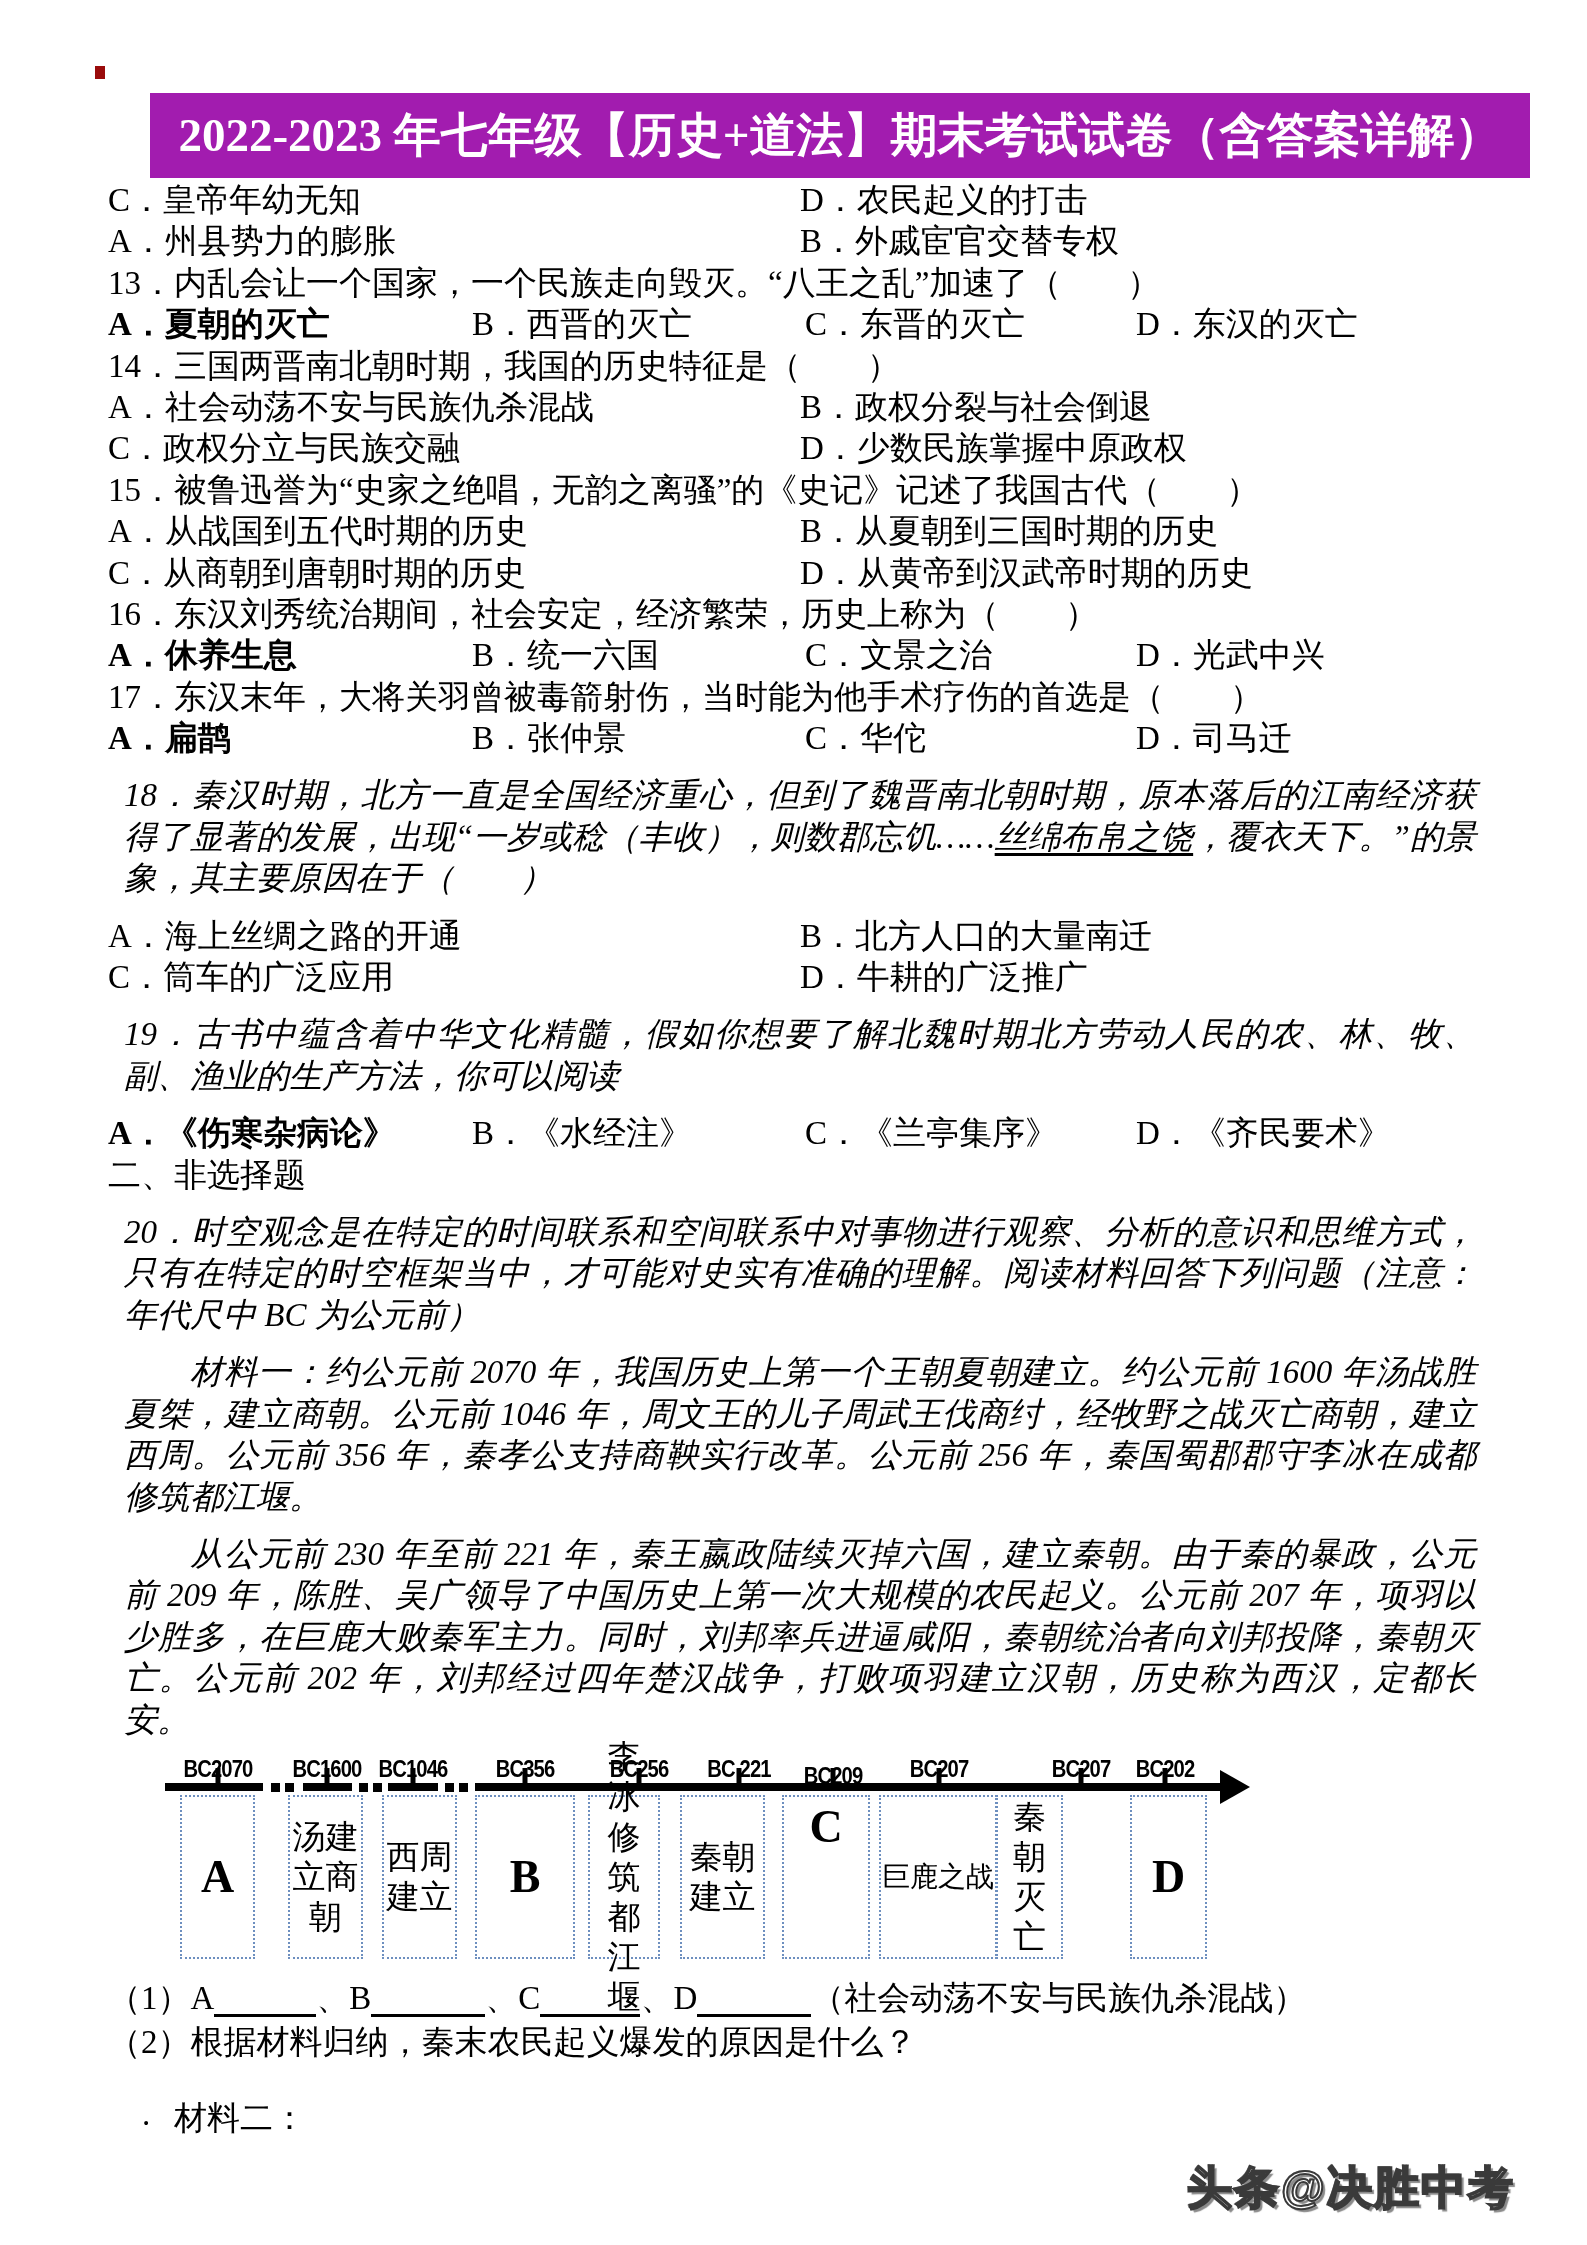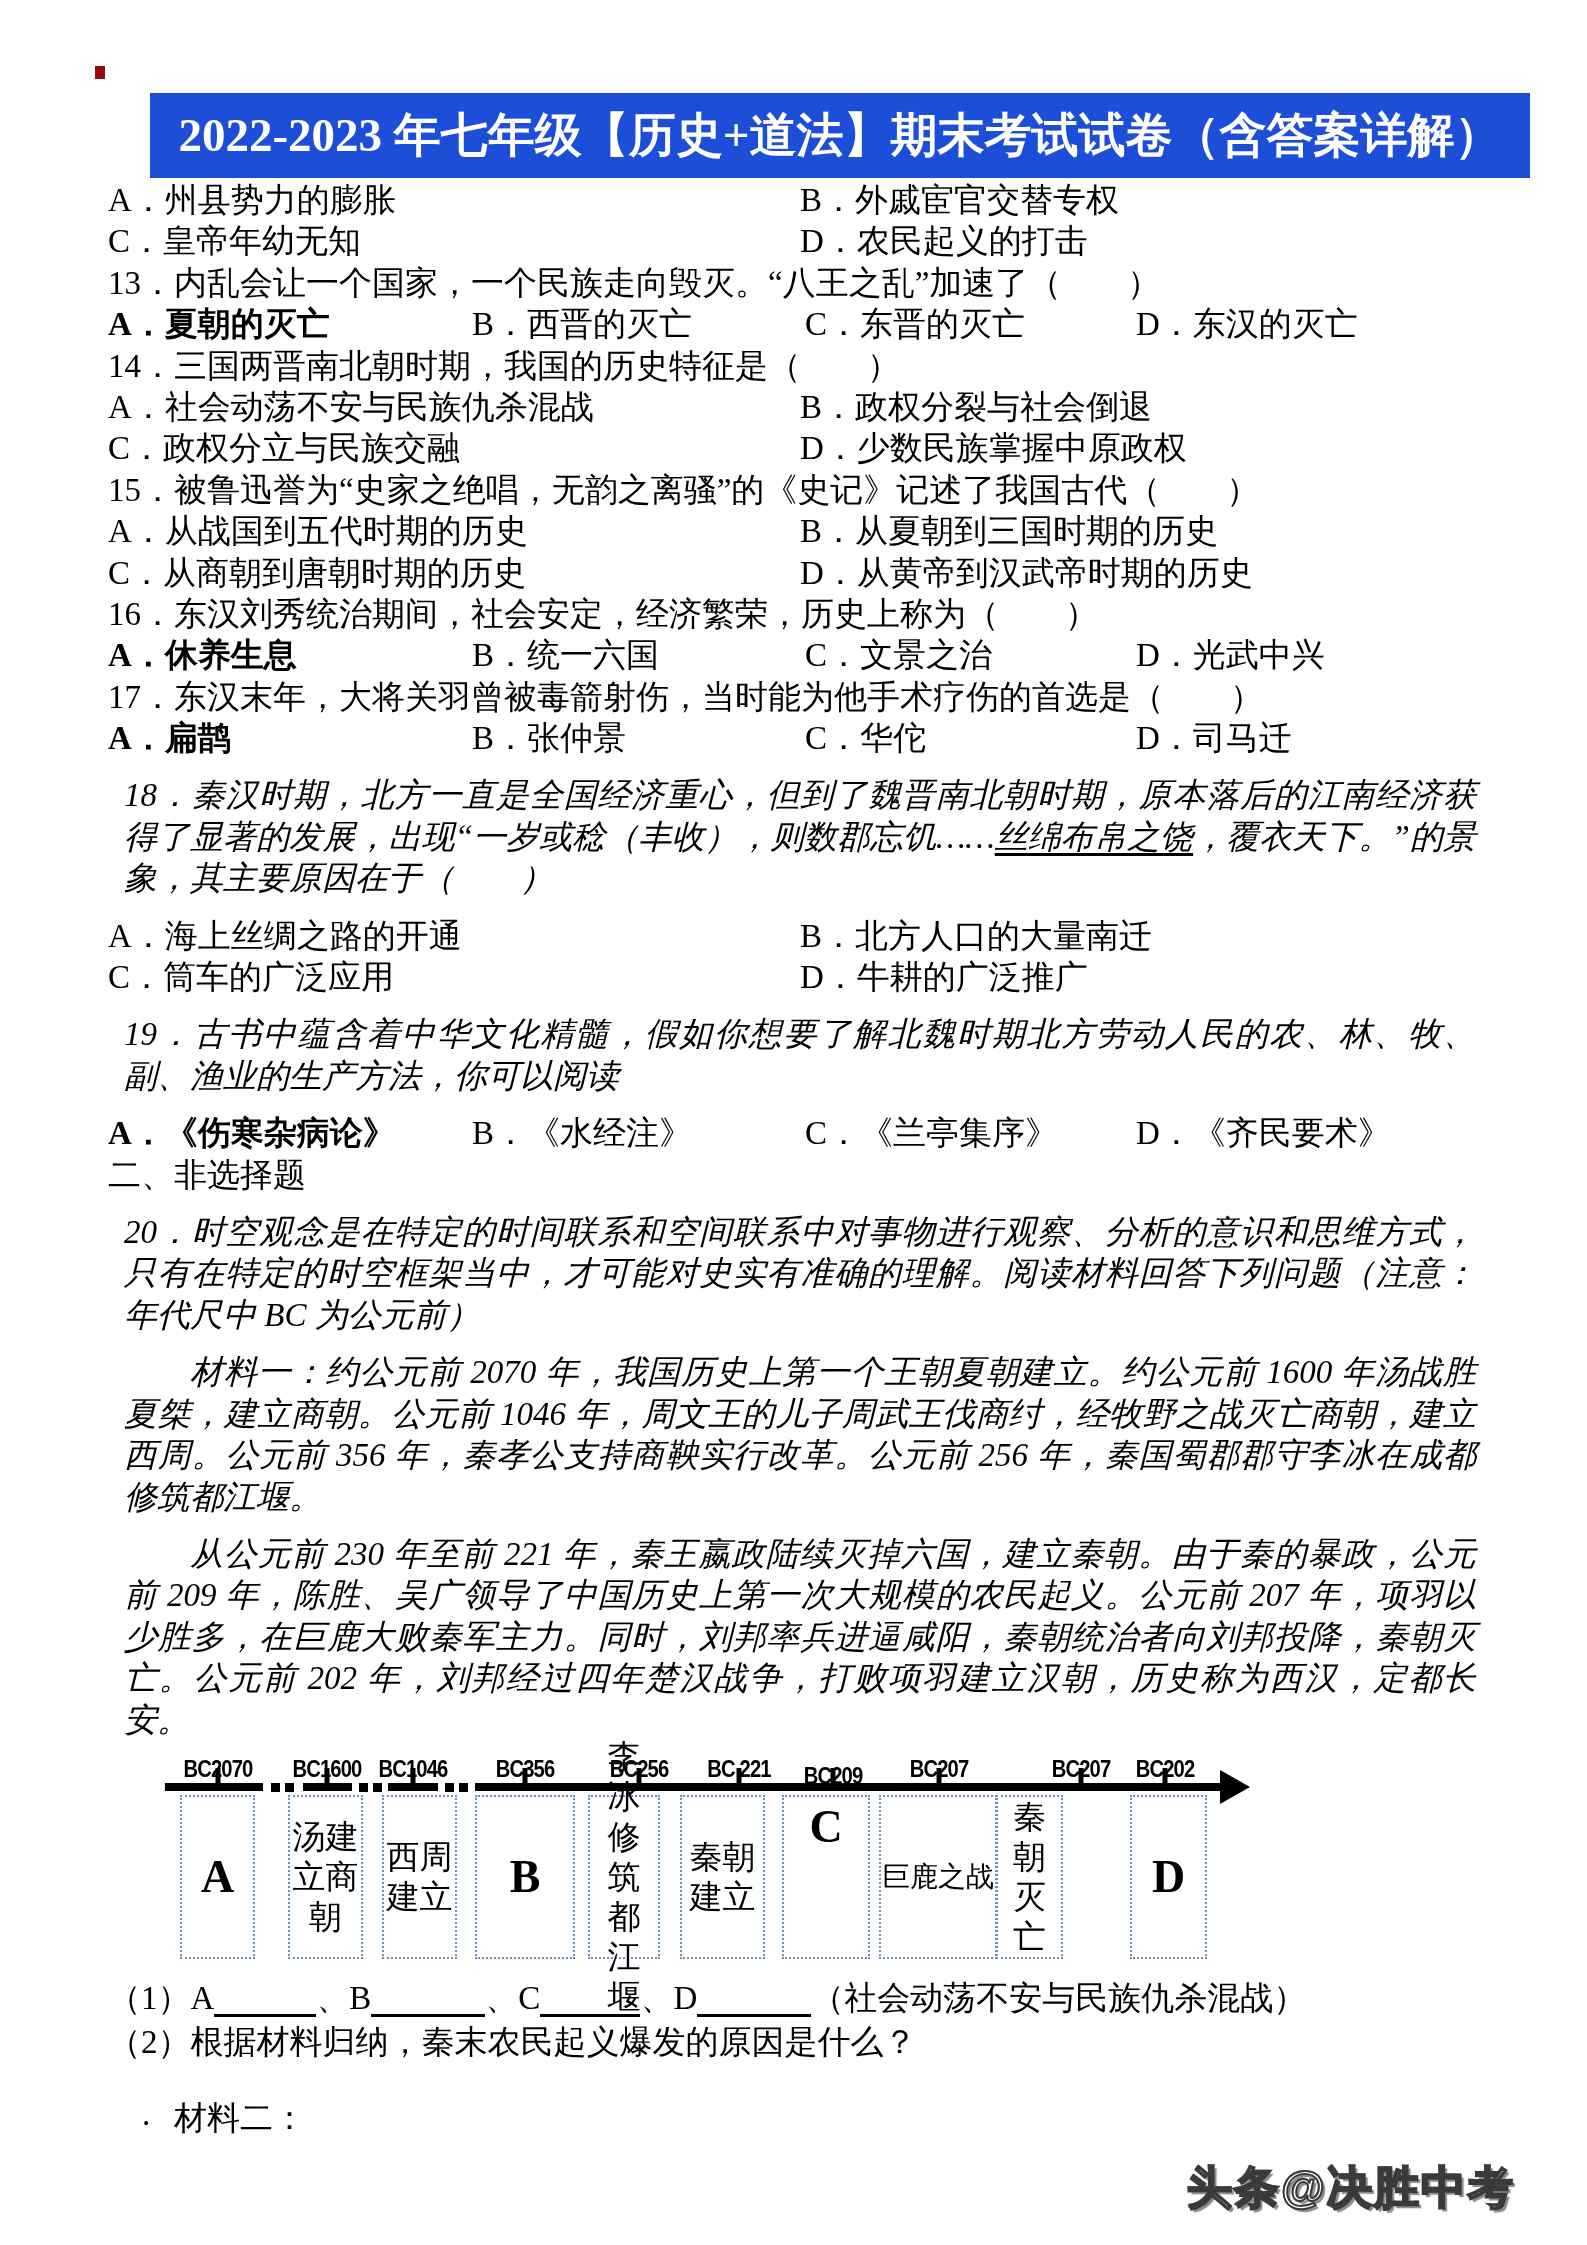--- a/index.html
+++ b/index.html
@@ -6,21 +6,21 @@
   body{
     width:1587px;height:2245px;position:relative;background:#ffffff;
     font-family:"Liberation Serif","DejaVu Serif",serif;color:#000;
     overflow:hidden;
   }
   
   .red-chip{position:absolute;left:95px;top:66px;width:10px;height:13px;background:#9a0b0b;}
   
   .banner{
     position:absolute;left:150px;top:93px;width:1380px;height:85px;
-    background:#1d4ed8;color:#fff;text-align:center;line-height:85px;
+    background:#a21caf;color:#fff;text-align:center;line-height:85px;
     font-size:47px;font-weight:bold;white-space:nowrap;letter-spacing:0px;
   }
   
   .content{
     position:absolute;left:108px;top:180px;width:1384px;
     font-size:33px;line-height:41.4px;
   }
   .line{position:relative;height:41.4px;white-space:nowrap;}
   .col-r{position:absolute;left:692px;top:0;}
   .c-a{position:absolute;left:0;top:0;font-weight:bold;}
@@ -79,26 +79,26 @@
 
 <div class="red-chip"></div>
 
 <div class="banner">
   <span>2022-2023 年七年级【历史+道法】期末考试试卷（含答案详解）</span>
 </div>
 
 <div class="content">
 
   <div class="line">
+    <span>C．皇帝年幼无知</span>
+    <span class="col-r">D．农民起义的打击</span>
+  </div>
+  <div class="line">
     <span>A．州县势力的膨胀</span>
     <span class="col-r">B．外戚宦官交替专权</span>
-  </div>
-  <div class="line">
-    <span>C．皇帝年幼无知</span>
-    <span class="col-r">D．农民起义的打击</span>
   </div>
 
   <div class="line">13．内乱会让一个国家，一个民族走向毁灭。“八王之乱”加速了（　　）</div>
   <div class="line">
     <span class="c-a">A．夏朝的灭亡</span>
     <span class="c-b">B．西晋的灭亡</span>
     <span class="c-c">C．东晋的灭亡</span>
     <span class="c-d">D．东汉的灭亡</span>
   </div>
 

